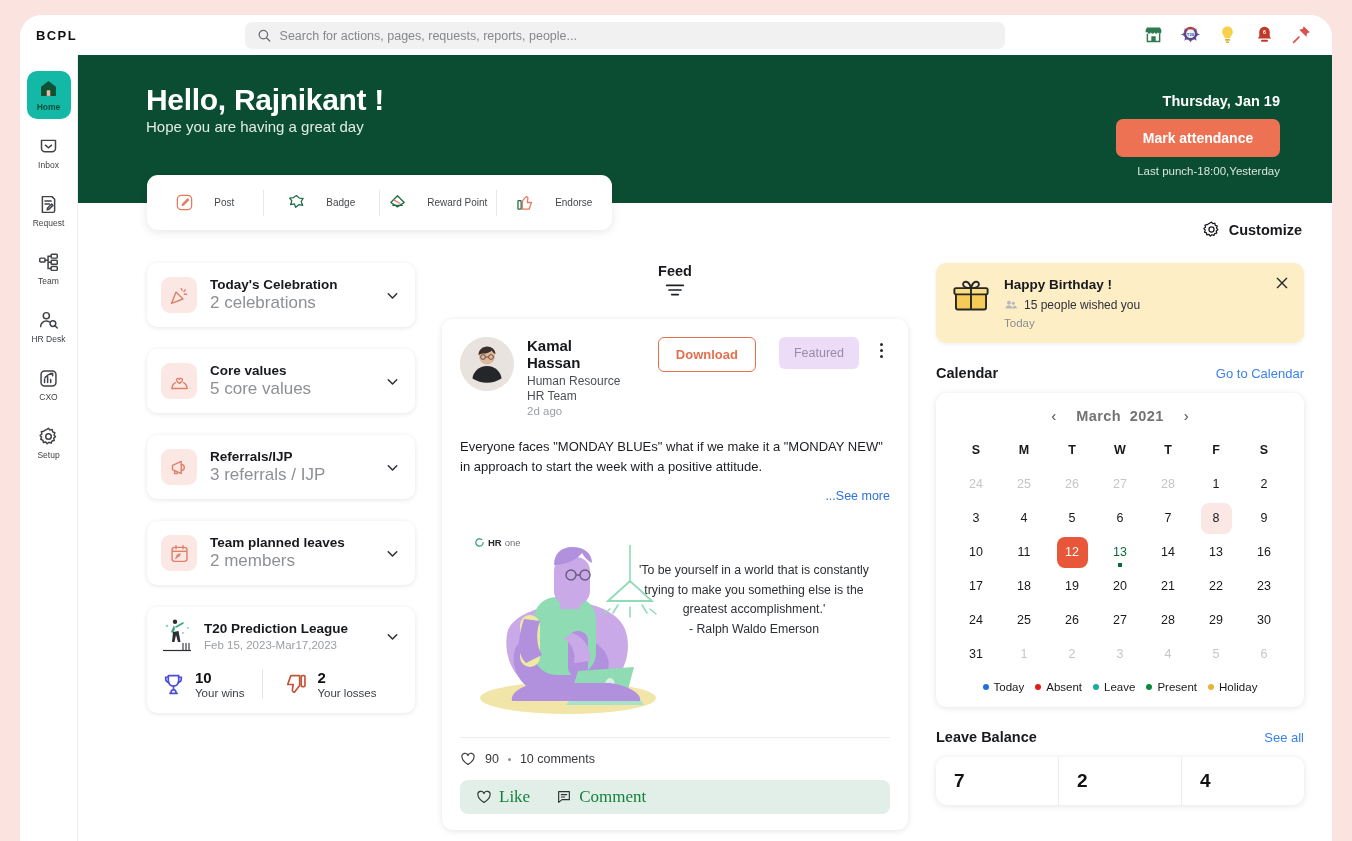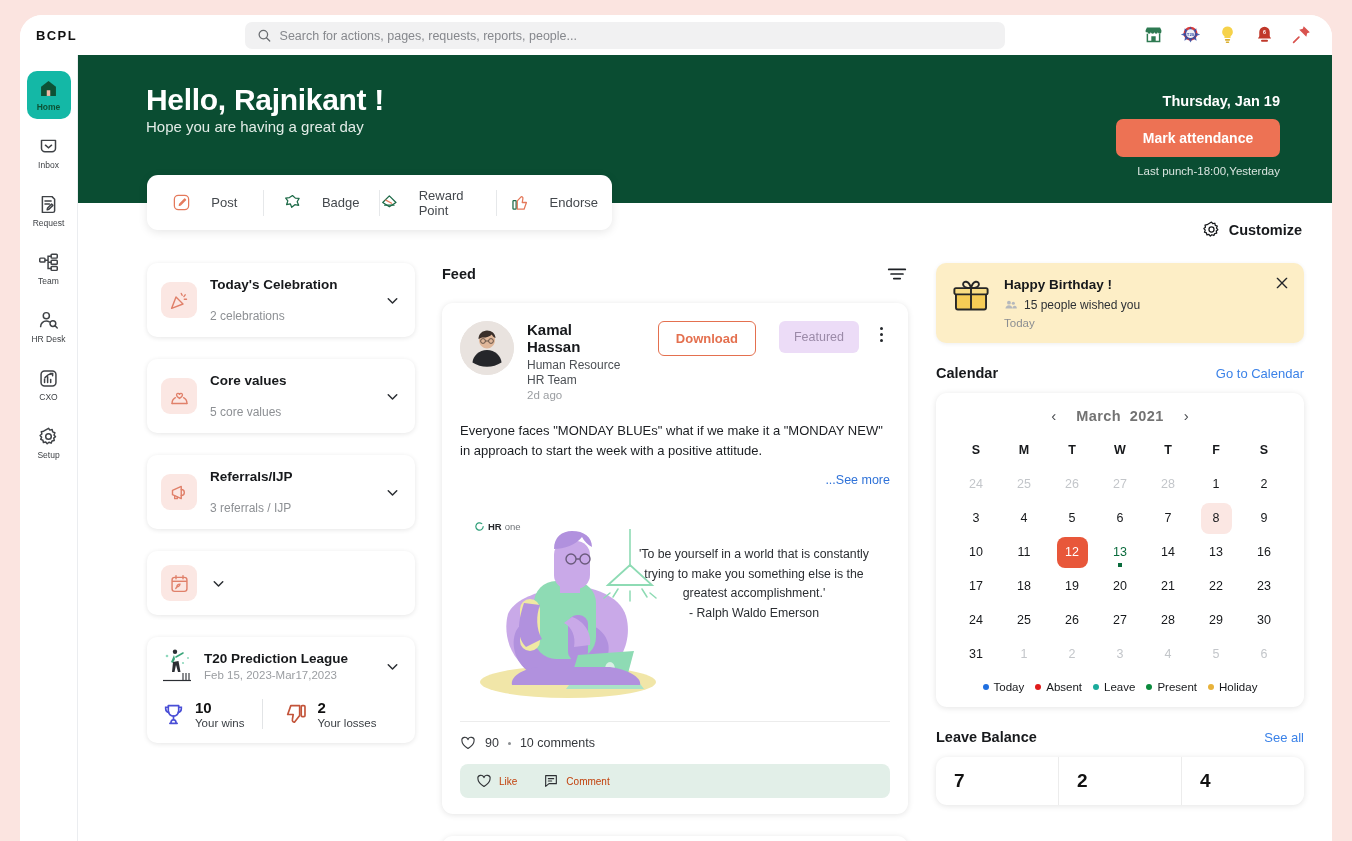--- a/index.html
+++ b/index.html
@@ -79,21 +79,21 @@
   .lastpunch { position: absolute; right: 52px; top: 110px; font-size: 11.5px; color: #d9e4df; }
 
   
   .quick {
     position: absolute; left: 127px; top: 160px; width: 465px; height: 55px;
     background: #fff; border-radius: 11px;
     box-shadow: 0 2px 10px rgba(0,0,0,.10);
     display: flex; align-items: center;
   }
   .qa { flex: 1; display: flex; align-items: center; justify-content: center;
-        gap: 20px; font-size: 13px; color: #44484d; cursor: pointer;
+        gap: 20px; font-size: 10px; color: #44484d; cursor: pointer;
         border-right: 1px solid #e6e8ea; height: 26px; }
   .qa:last-child { border-right: none; }
 
   
   .customize {
     position: absolute; right: 30px; top: 205px;
     display: flex; align-items: center; gap: 8px; cursor: pointer;
   }
   .customize .tx { font-size: 14.5px; font-weight: bold; color: #17191c; }
 
@@ -101,40 +101,40 @@
   .leftcol { position: absolute; left: 127px; top: 248px; width: 268px; }
   .lcard {
     background: #fff; border-radius: 10px; box-shadow: 0 1px 5px rgba(0,0,0,.10);
     padding: 14px 14px; margin-bottom: 22px; display: flex;
     align-items: center; gap: 13px; cursor: pointer;
   }
   .lico { width: 36px; height: 36px; border-radius: 9px; background: #fbe7e3;
           display: flex; align-items: center; justify-content: center; flex: 0 0 36px; }
   .ltxt { flex: 1; }
   .ltitle { font-size: 13.5px; font-weight: bold; color: #17191c; }
-  .lsub { font-size: 12px; color: #8d9094; margin-top: 17px; }
+  .lsub { font-size: 17px; color: #8d9094; margin-top: 1px; }
   .chev { color: #2b2e33; flex: 0 0 auto; }
 
   
   .t20 { background:#fff; border-radius:10px; box-shadow:0 1px 5px rgba(0,0,0,.10);
          padding: 12px 14px 14px; }
   .t20top { display: flex; align-items: center; gap: 11px; }
   .t20-ill { width: 32px; height: 34px; flex: 0 0 32px; }
   .t20-title { font-size: 13.5px; font-weight: bold; color: #17191c; }
   .t20-dates { font-size: 11.5px; color: #9a9da1; margin-top: 3px; }
   .t20stats { display: flex; align-items: center; margin-top: 16px; }
   .stat { display: flex; align-items: center; gap: 9px; padding-right: 18px; }
   .stat + .stat { border-left: 1px solid #e2e4e6; padding-left: 20px; }
   .stat .num { font-size: 15px; font-weight: bold; color: #111; }
   .stat .cap { font-size: 11.5px; color: #3c4045; margin-top: 1px; }
 
   
   .feedwrap { position: absolute; left: 422px; top: 248px; width: 466px; }
   .feedhead { display: flex; align-items: center; justify-content: space-between;
-              margin-bottom: 18px; }
+              margin-bottom: 18px; flex-direction: column; }
   .feedhead .t { font-size: 14.5px; font-weight: bold; color: #17191c; }
 
   .post { background: #fff; border-radius: 11px; box-shadow: 0 1px 6px rgba(0,0,0,.11);
           padding: 18px 18px 16px; }
   .phead { display: flex; align-items: flex-start; gap: 13px; }
   .avatar { width: 54px; height: 54px; border-radius: 50%; flex: 0 0 54px;
             overflow: hidden; background: #e8e2de; position: relative; }
   .pname { font-size: 15px; font-weight: bold; color: #17191c; }
   .prole { font-size: 12px; color: #4c5055; margin-top: 3px; }
   .pteam { font-size: 12px; color: #4c5055; margin-top: 1px; }
@@ -158,22 +158,22 @@
   .hrlogo .h1t { font-size: 9.5px; font-weight: bold; color: #26292d; }
   .hrlogo .h2t { font-size: 9.5px; color: #6e7276; }
   .quote { position: absolute; right: 10px; top: 36px; width: 252px;
            text-align: center; font-size: 12.3px; color: #2c2f33; line-height: 1.58; }
 
   .pstats { border-top: 1px solid #ececec; margin-top: 16px; padding-top: 13px;
             display: flex; align-items: center; gap: 9px; font-size: 12.5px; color: #36393d; }
   .dotsep { width: 3px; height: 3px; background: #8b8e92; border-radius: 50%; }
   .pactions { margin-top: 13px; height: 34px; background: #e2efe8; border-radius: 8px;
               display: flex; align-items: center; gap: 26px; padding: 0 16px; }
-  .pact { display: flex; align-items: center; gap: 7px; font-size: 10px;
-          color: #c2410c; cursor: pointer; }
+  .pact { display: flex; align-items: center; gap: 7px; font-size: 17px;
+          color: #15803d; cursor: pointer; font-family: Liberation Serif, serif; }
 
   .post2 { margin-top: 22px; background: #fff; border-radius: 11px;
            box-shadow: 0 1px 6px rgba(0,0,0,.11); padding: 14px 18px; height: 56px;
            display: flex; align-items: center; gap: 13px; overflow: hidden; }
 
   
   .rightcol { position: absolute; left: 916px; top: 248px; width: 368px; }
   .bday { background: #fdeec6; border-radius: 10px; padding: 14px 16px;
           display: flex; gap: 14px; align-items: flex-start; position: relative;
           box-shadow: 0 1px 4px rgba(0,0,0,.07); }
@@ -431,20 +431,24 @@
 
     <div class="lcard">
       <span class="lico">
         <svg width="21" height="21" viewBox="0 0 24 24" fill="none" stroke="#e0806a" stroke-width="1.6">
             <rect x="3.5" y="5" width="17" height="16" rx="3"></rect>
             <line x1="3.5" y1="9.5" x2="20.5" y2="9.5"></line>
             <line x1="8" y1="3" x2="8" y2="6.5" stroke-linecap="round"></line>
             <line x1="16" y1="3" x2="16" y2="6.5" stroke-linecap="round"></line>
             <path d="M9 16c1.8 0 3.5-1.6 3.5-3.3-2 0-3.5 1.4-3.5 3.3zM9 16l-1.2 1.6" stroke-linecap="round"></path>
           </svg>
+      </span>
+      <span class="ltxt">
+        <span class="ltitle" style="display:block">Team planned leaves</span>
+        <span class="lsub" style="display:block">2 members</span>
       </span>
       <svg class="chev" width="17" height="17" viewBox="0 0 24 24" fill="none" stroke="#2b2e33" stroke-width="2.1">
           <path d="M6 9.5l6 6 6-6" stroke-linecap="round" stroke-linejoin="round"></path>
         </svg>
     </div>
 
     <div class="t20">
       <div class="t20top">
         <svg class="t20-ill" viewBox="0 0 32 34">
             <path d="M14 5a2.2 2.2 0 1 0 0-4.4A2.2 2.2 0 0 0 14 5z" fill="#2b2e33"></path>

